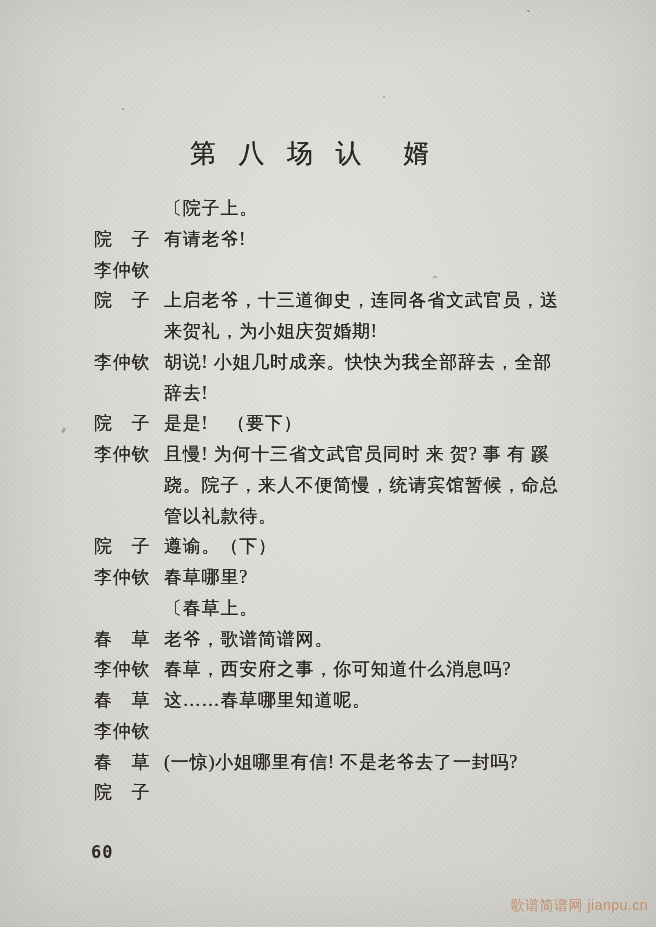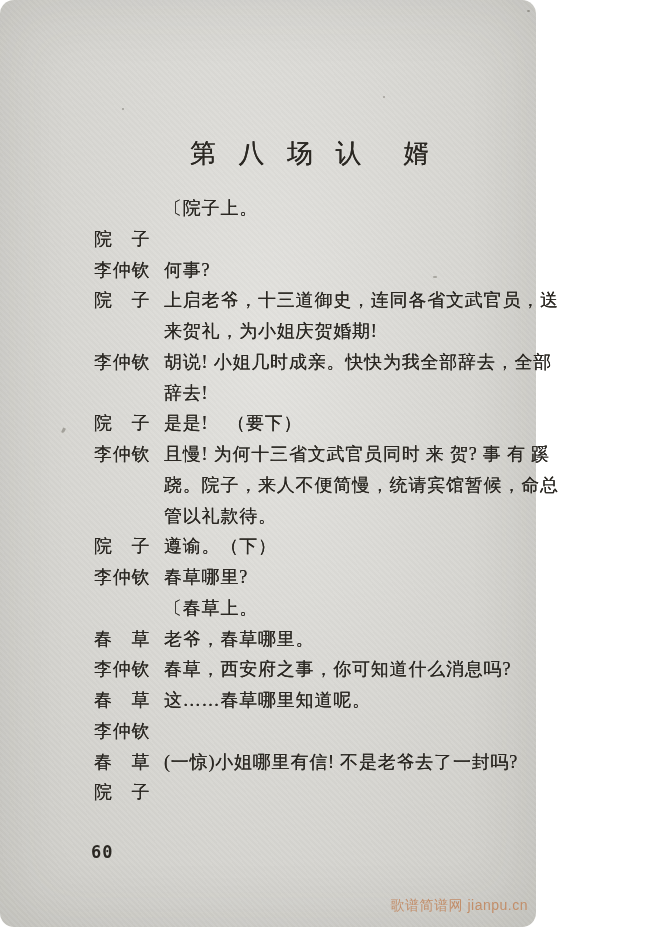--- a/index.html
+++ b/index.html
@@ -3,28 +3,27 @@
 <meta charset="utf-8">
 <style>
   html, body { margin: 0; padding: 0; }
   body {
     width: 656px; height: 927px;
     overflow: hidden;
     font-family: "Liberation Serif", "DejaVu Serif", serif;
   }
   .page {
     position: relative;
-    width: 536px; height: 927px;
+    width: 656px; height: 927px;
     background:
       radial-gradient(ellipse at 50% 38%, rgba(255,255,255,0.28), rgba(0,0,0,0.04) 95%),
       repeating-linear-gradient(47deg, rgba(255,255,255,0.05) 0 2px, rgba(0,0,0,0.015) 2px 4px),
       #d7d6d1;
     box-shadow: inset 0 0 70px rgba(60,58,50,0.10);
     color: #2b2823;
-    border-radius: 14px;
   }
   .page-title {
     position: absolute;
     left: 190px; top: 136px;
     font-size: 26px;
     letter-spacing: 8px;
     white-space: pre;
     text-shadow: 0 0 0.6px currentColor;
   }
   .script {
@@ -82,26 +81,26 @@
 
   <div class="script">
 
     <div class="row">
       <span class="speaker"></span>
       <div class="line-text">〔院子上。</div>
     </div>
 
     <div class="row">
       <span class="speaker">院　子</span>
+      <div class="line-text">有请老爷!</div>
     </div>
 
 
     <div class="row">
       <span class="speaker">李仲钦</span>
-      <div class="line-text">何事?</div>
     </div>
 
     <div class="row">
       <span class="speaker">院　子</span>
       <div class="line-text">上启老爷，十三道御史，连同各省文武官员，送
 来贺礼，为小姐庆贺婚期!</div>
     </div>
 
     <div class="row">
       <span class="speaker">李仲钦</span>
@@ -131,21 +130,21 @@
       <div class="line-text">春草哪里?</div>
     </div>
 
     <div class="row">
       <span class="speaker"></span>
       <div class="line-text">〔春草上。</div>
     </div>
 
     <div class="row">
       <span class="speaker">春　草</span>
-      <div class="line-text">老爷，春草哪里。</div>
+      <div class="line-text">老爷，歌谱简谱网。</div>
     </div>
 
     <div class="row">
       <span class="speaker">李仲钦</span>
       <div class="line-text">春草，西安府之事，你可知道什么消息吗?</div>
     </div>
 
     <div class="row">
       <span class="speaker">春　草</span>
       <div class="line-text">这……春草哪里知道呢。</div>

